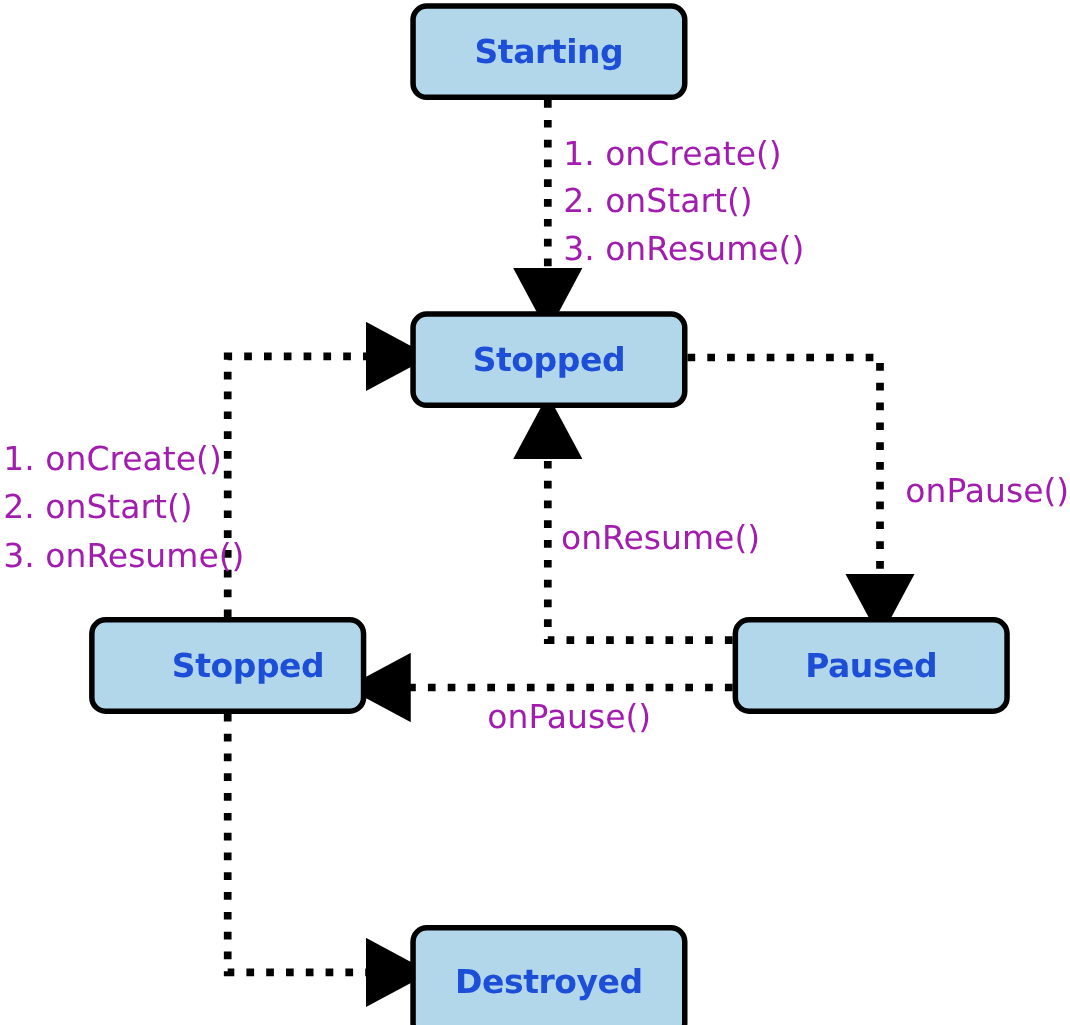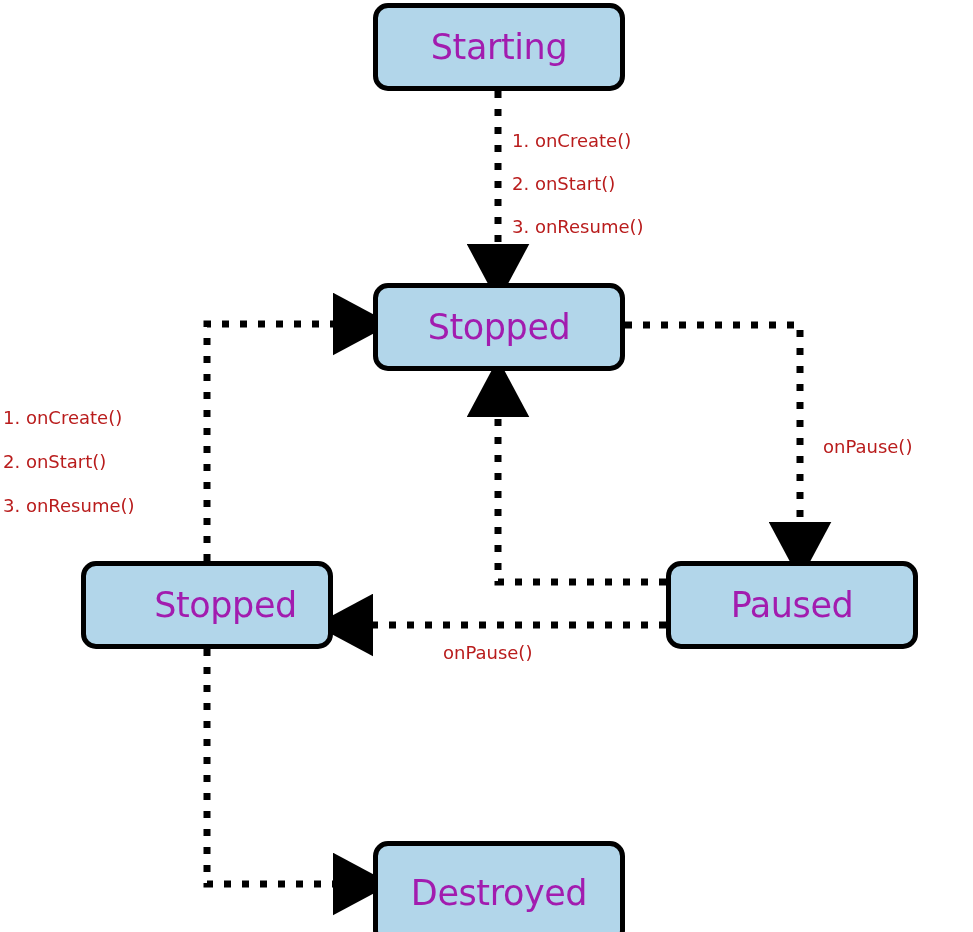--- a/index.html
+++ b/index.html
@@ -30,32 +30,32 @@
     background: #b2d6ea;
     border: 5px solid #000000;
     border-radius: 15px;
     display: flex;
     align-items: center;
     justify-content: center;
     z-index: 3;
   }
   .node-label {
     font-family: "DejaVu Sans", sans-serif;
-    font-weight: normal;
-    font-size: 35px;
-    color: #a21caf;
+    font-weight: bold;
+    font-size: 30px;
+    color: #1d4ed8;
     letter-spacing: -0.4px;
     white-space: nowrap;
   }
   .edge-label {
     position: absolute;
     font-family: "DejaVu Sans", sans-serif;
     font-weight: normal;
-    font-size: 18px;
-    color: #b91c1c;
+    font-size: 30px;
+    color: #a21caf;
     white-space: pre;
     line-height: 40px;
     z-index: 4;
   }
   .edge-label.multi {
     line-height: 43px;
   }
 </style>
 </head>
 <body>
@@ -114,17 +114,18 @@
   <div class="edge-label multi" style="left:512px; top:119px;">1. onCreate()</div>
   <div class="edge-label multi" style="left:512px; top:162px;">2. onStart()</div>
   <div class="edge-label multi" style="left:512px; top:205px;">3. onResume()</div>
 
   <div class="edge-label multi" style="left:3px; top:396px;">1. onCreate()</div>
   <div class="edge-label multi" style="left:3px; top:440px;">2. onStart()</div>
   <div class="edge-label multi" style="left:3px; top:484px;">3. onResume()</div>
 
   <div class="edge-label" style="left:823px; top:400px;margin-top:27px;">onPause()</div>
 
+  <div class="edge-label" style="left:510px; top:470px;">onResume()</div>
 
   <div class="edge-label" style="left:443px; top:633px;">onPause()</div>
 
 
 </div>
 
 </body></html>

